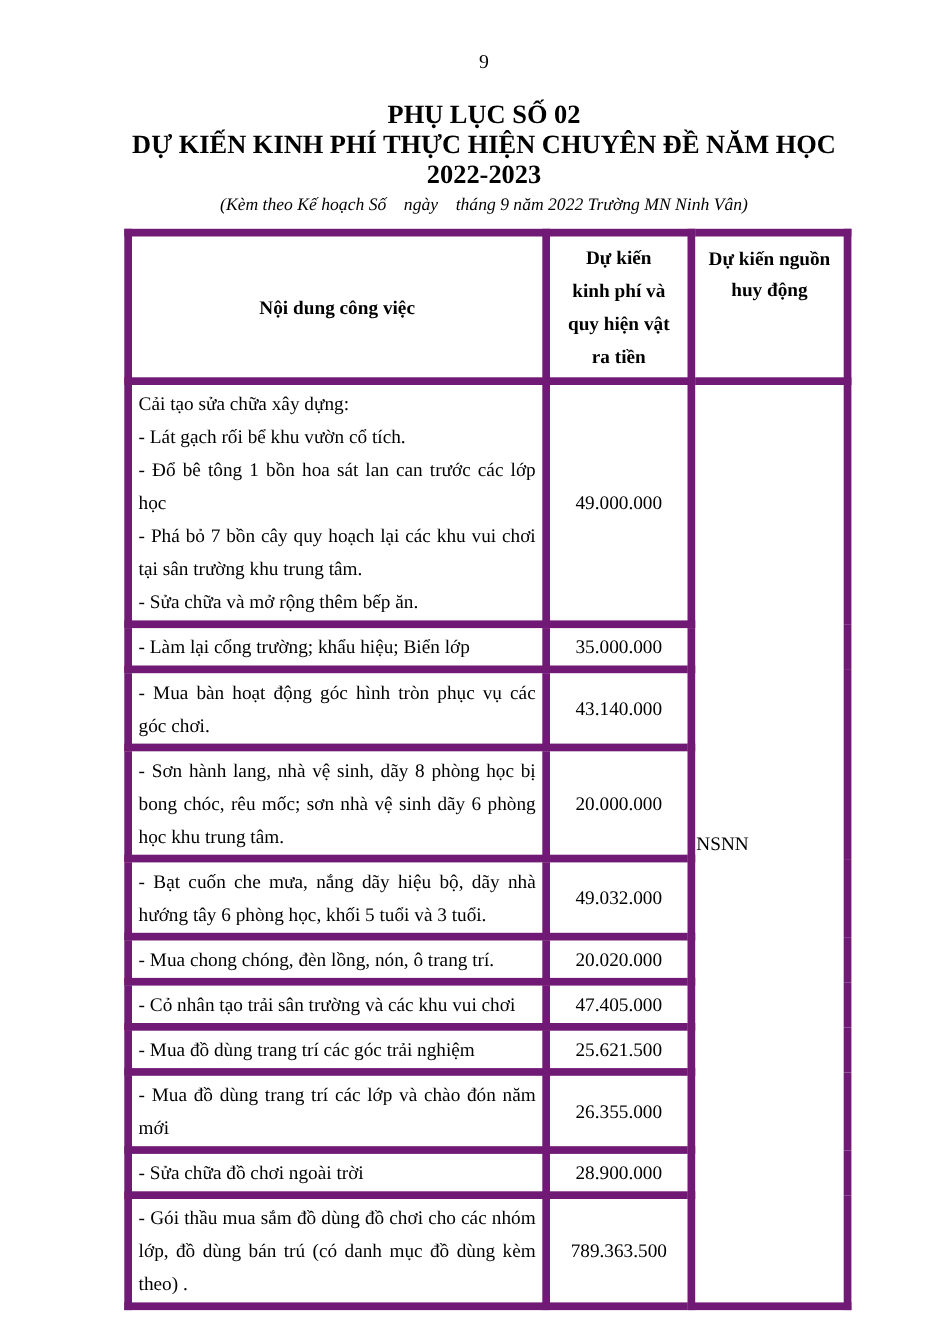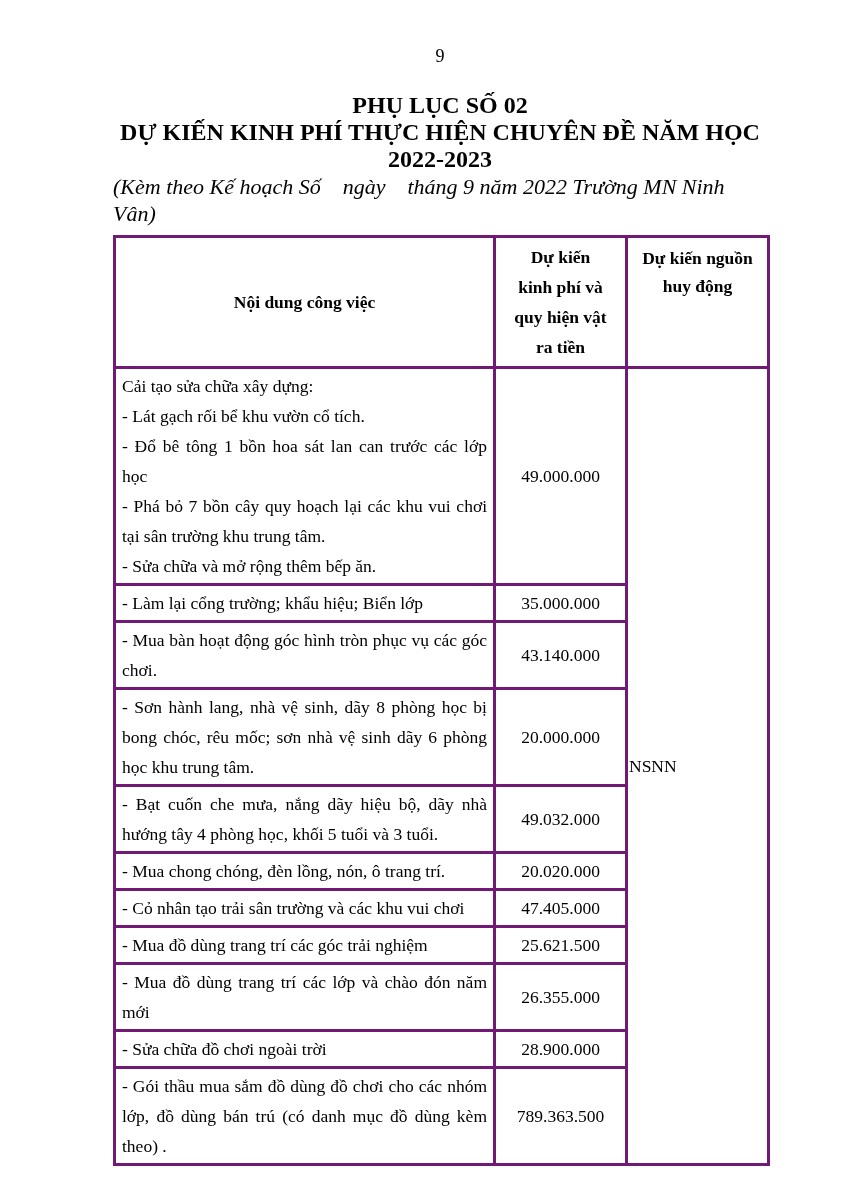--- a/index.html
+++ b/index.html
@@ -25,38 +25,38 @@
     margin-bottom: 26px;
   }
   .doc-title {
     text-align: center;
     font-weight: bold;
     font-size: 24px;
     line-height: 27px;
     white-space: pre-wrap;
   }
   .doc-subtitle {
-    text-align: left;
+    text-align: center;
     font-style: italic;
-    font-size: 22px;
+    font-size: 16px;
     line-height: 27px;
     white-space: pre-wrap;
     margin-bottom: 8px;
   }
   table.budget {
     border-collapse: collapse;
     table-layout: fixed;
     width: 654px;
     border: 2px solid #000;
   }
   table.budget col.c1 { width: 380px; }
   table.budget col.c2 { width: 132px; }
   table.budget col.c3 { width: 142px; }
   table.budget th, table.budget td {
-    border: 3px solid #701a75;
+    border: 7px solid #701a75;
     font-size: 17.5px;
   }
   th.h-content {
     font-weight: bold;
     text-align: center;
     vertical-align: middle;
     height: 128px;
     margin-left: 31px;
   }
   th.h-budget {
@@ -145,21 +145,21 @@
             <td class="amount-cell">43.140.000</td>
           </tr>
           <tr>
             <td class="content-cell">
               <p>- Sơn hành lang, nhà vệ sinh, dãy 8 phòng học bị bong chóc, rêu mốc; sơn nhà vệ sinh dãy 6 phòng học khu trung tâm.</p>
             </td>
             <td class="amount-cell">20.000.000</td>
           </tr>
           <tr>
             <td class="content-cell">
-              <p>- Bạt cuốn che mưa, nắng dãy hiệu bộ, dãy nhà hướng tây 4 phòng học, khối 5 tuổi và 3 tuổi.</p>
+              <p>- Bạt cuốn che mưa, nắng dãy hiệu bộ, dãy nhà hướng tây 6 phòng học, khối 5 tuổi và 3 tuổi.</p>
             </td>
             <td class="amount-cell">49.032.000</td>
           </tr>
           <tr>
             <td class="content-cell">
               <p>- Mua chong chóng, đèn lồng, nón, ô trang trí.</p>
             </td>
             <td class="amount-cell">20.020.000</td>
           </tr>
           <tr>

